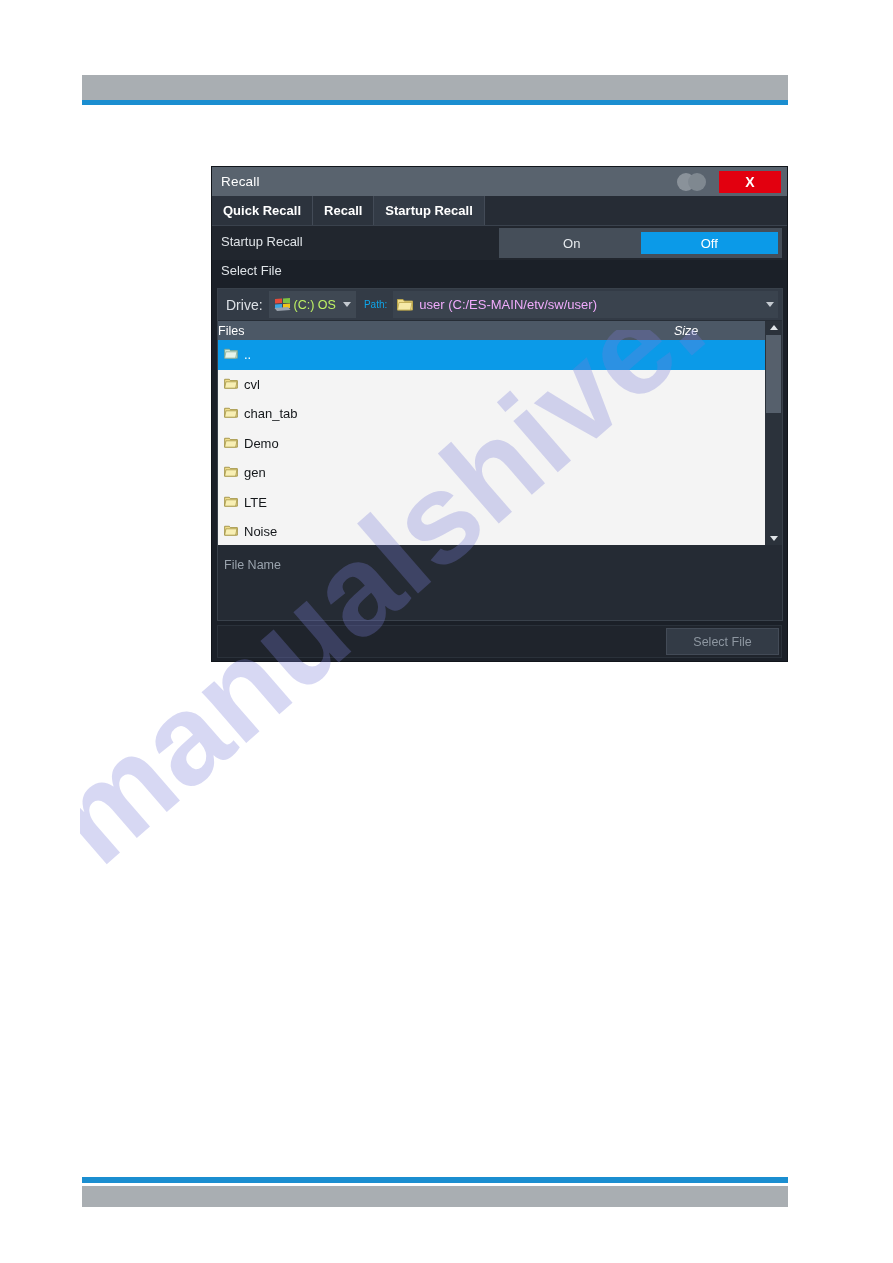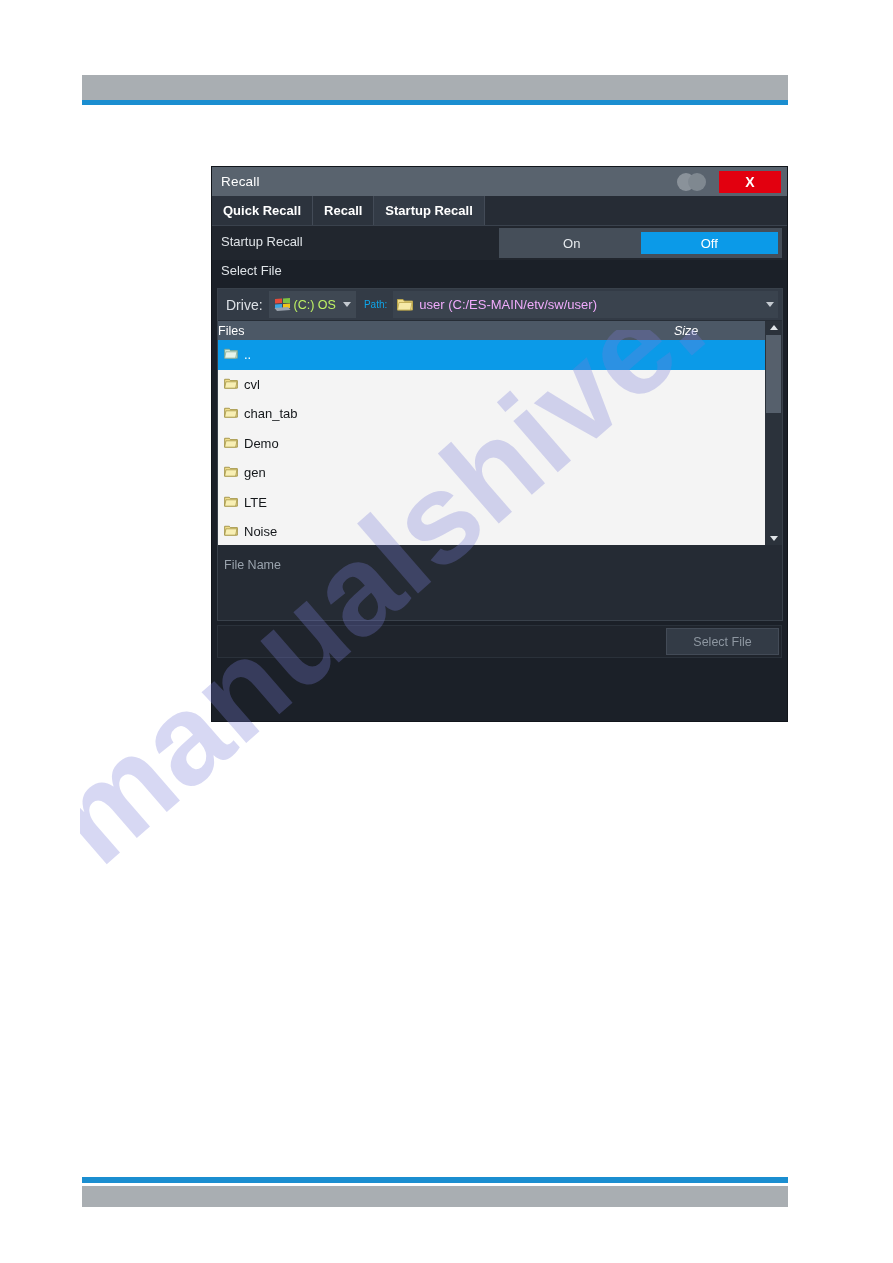--- a/index.html
+++ b/index.html
@@ -61,21 +61,21 @@
     z-index: 60;
   }
   .watermark svg { display: block; }
 
   
   .dialog {
     position: absolute;
     left: 211px;
     top: 166px;
     width: 577px;
-    height: 556px;
+    height: 496px;
     background: #1b2028;
     border: 1px solid #11151b;
     box-sizing: border-box;
     color: #e8ebee;
     font-size: 13px;
     z-index: 20;
   }
 
   .titlebar {
     position: relative;

